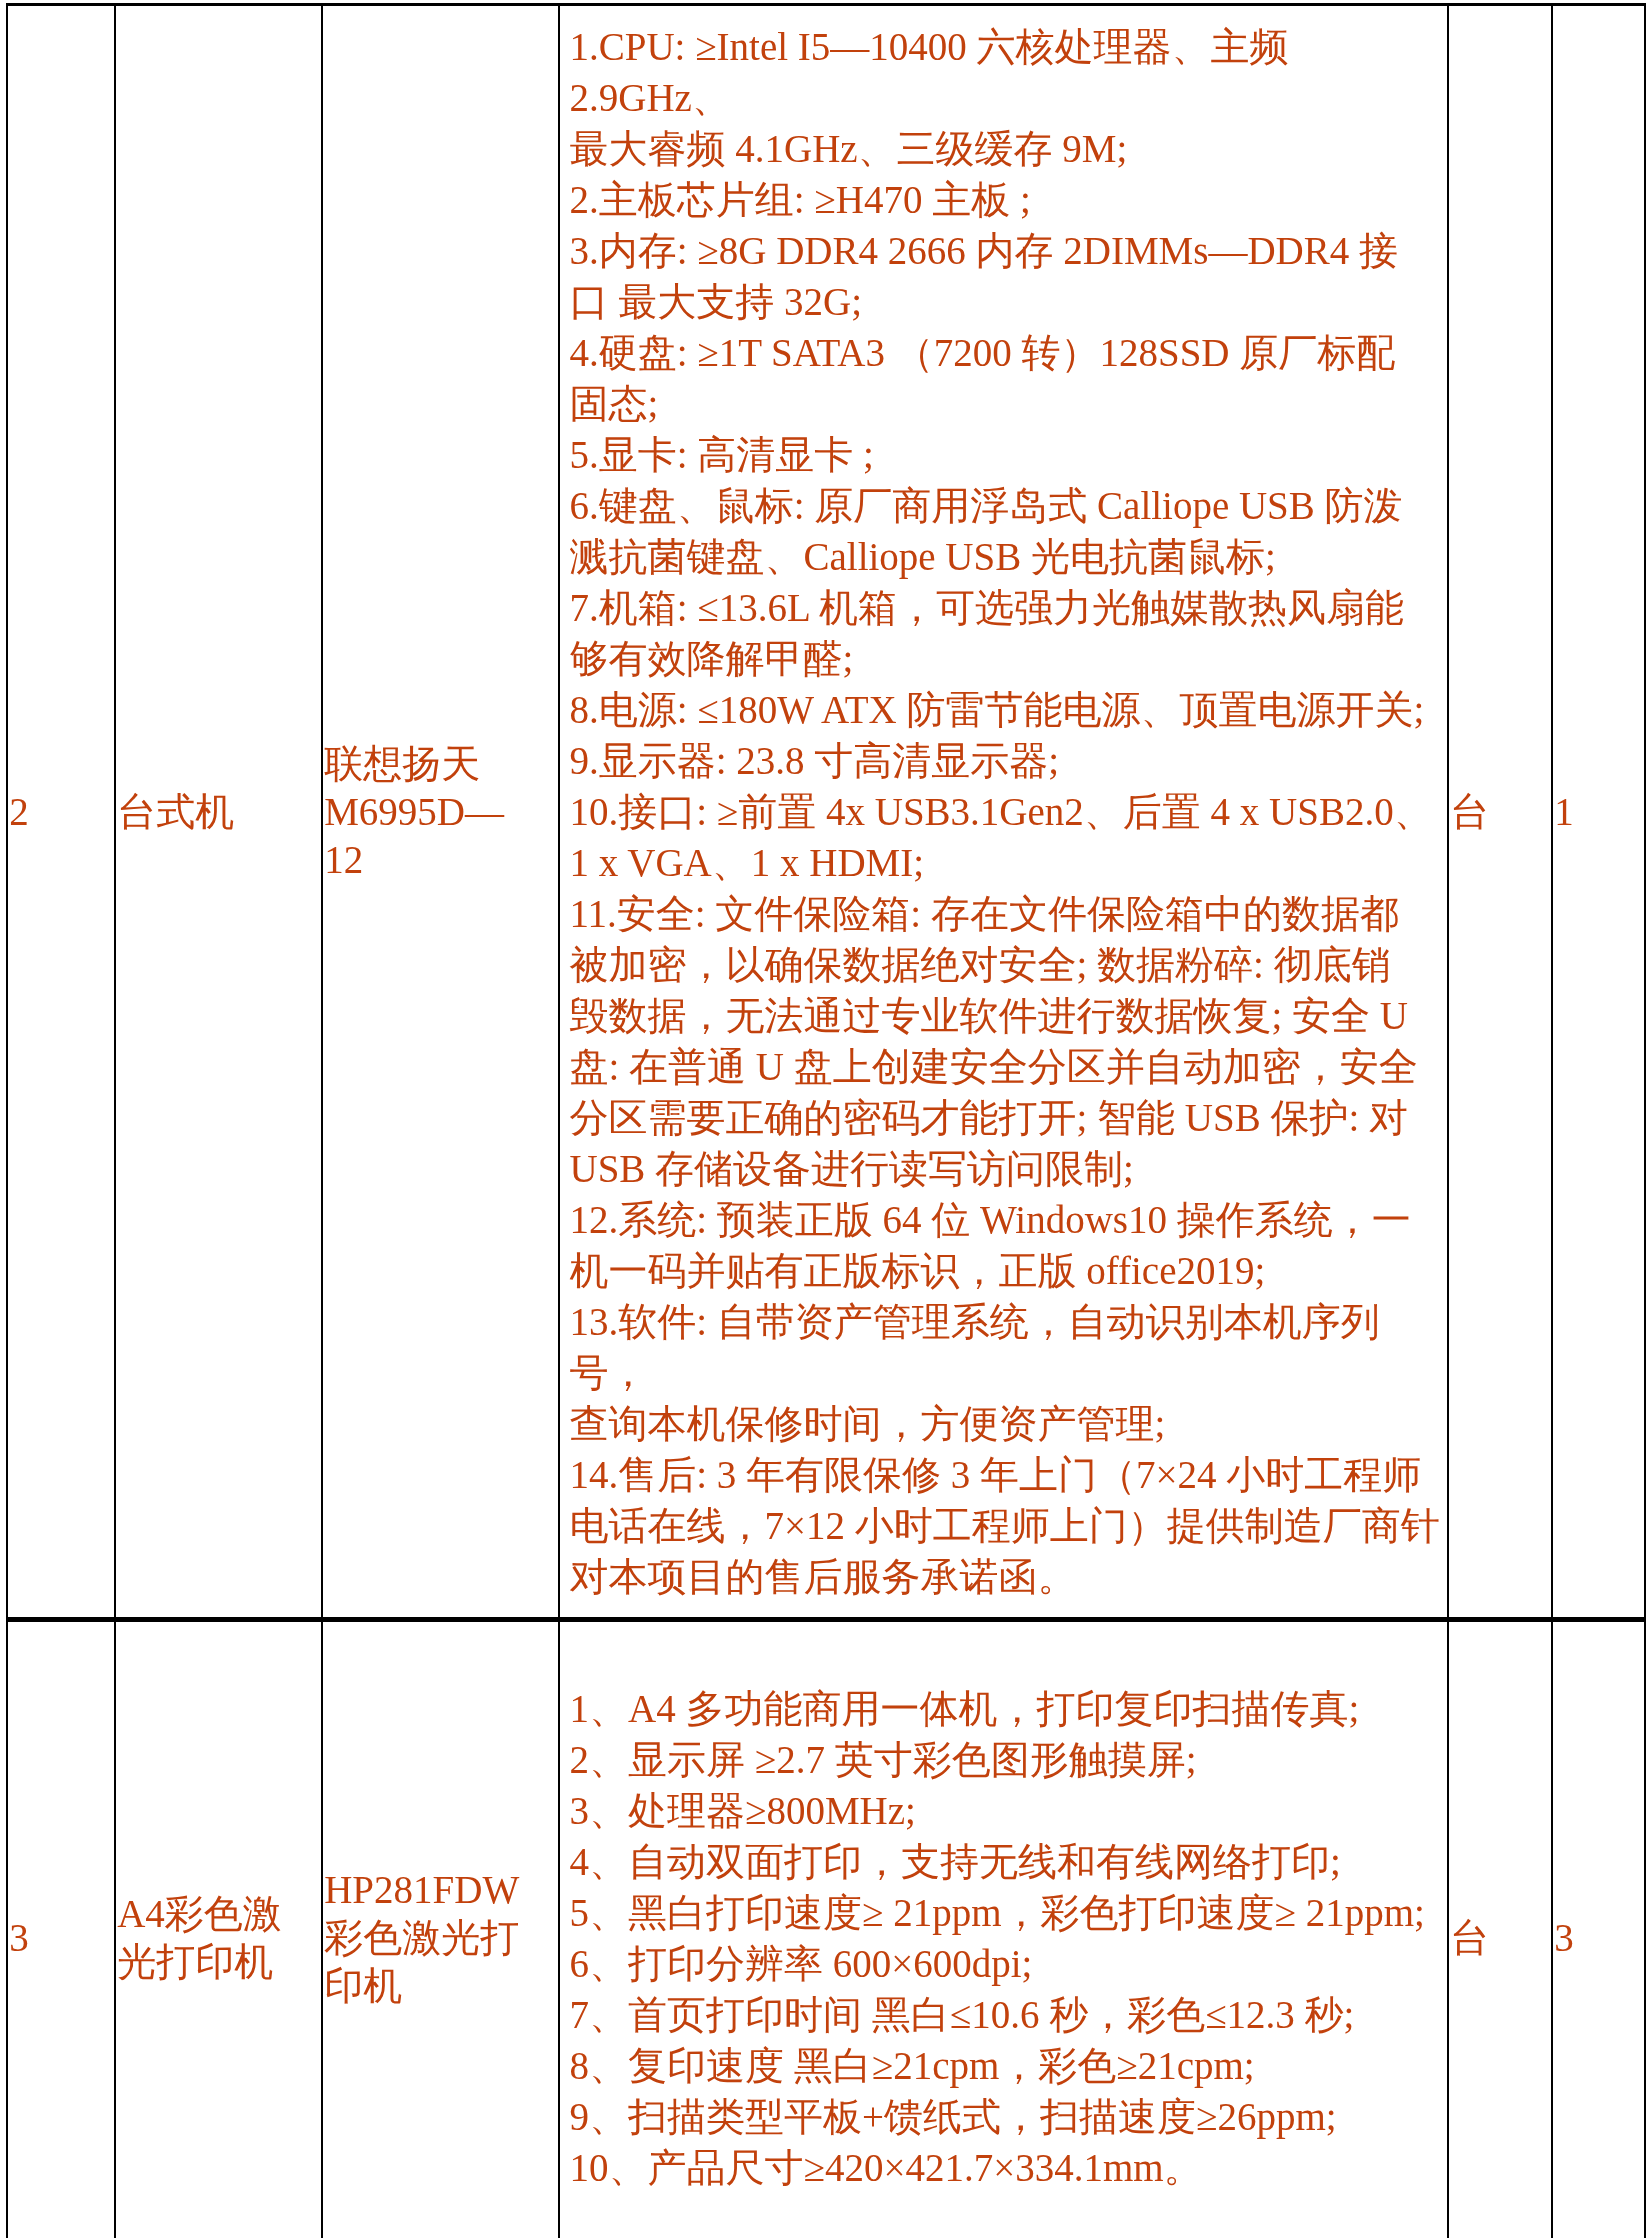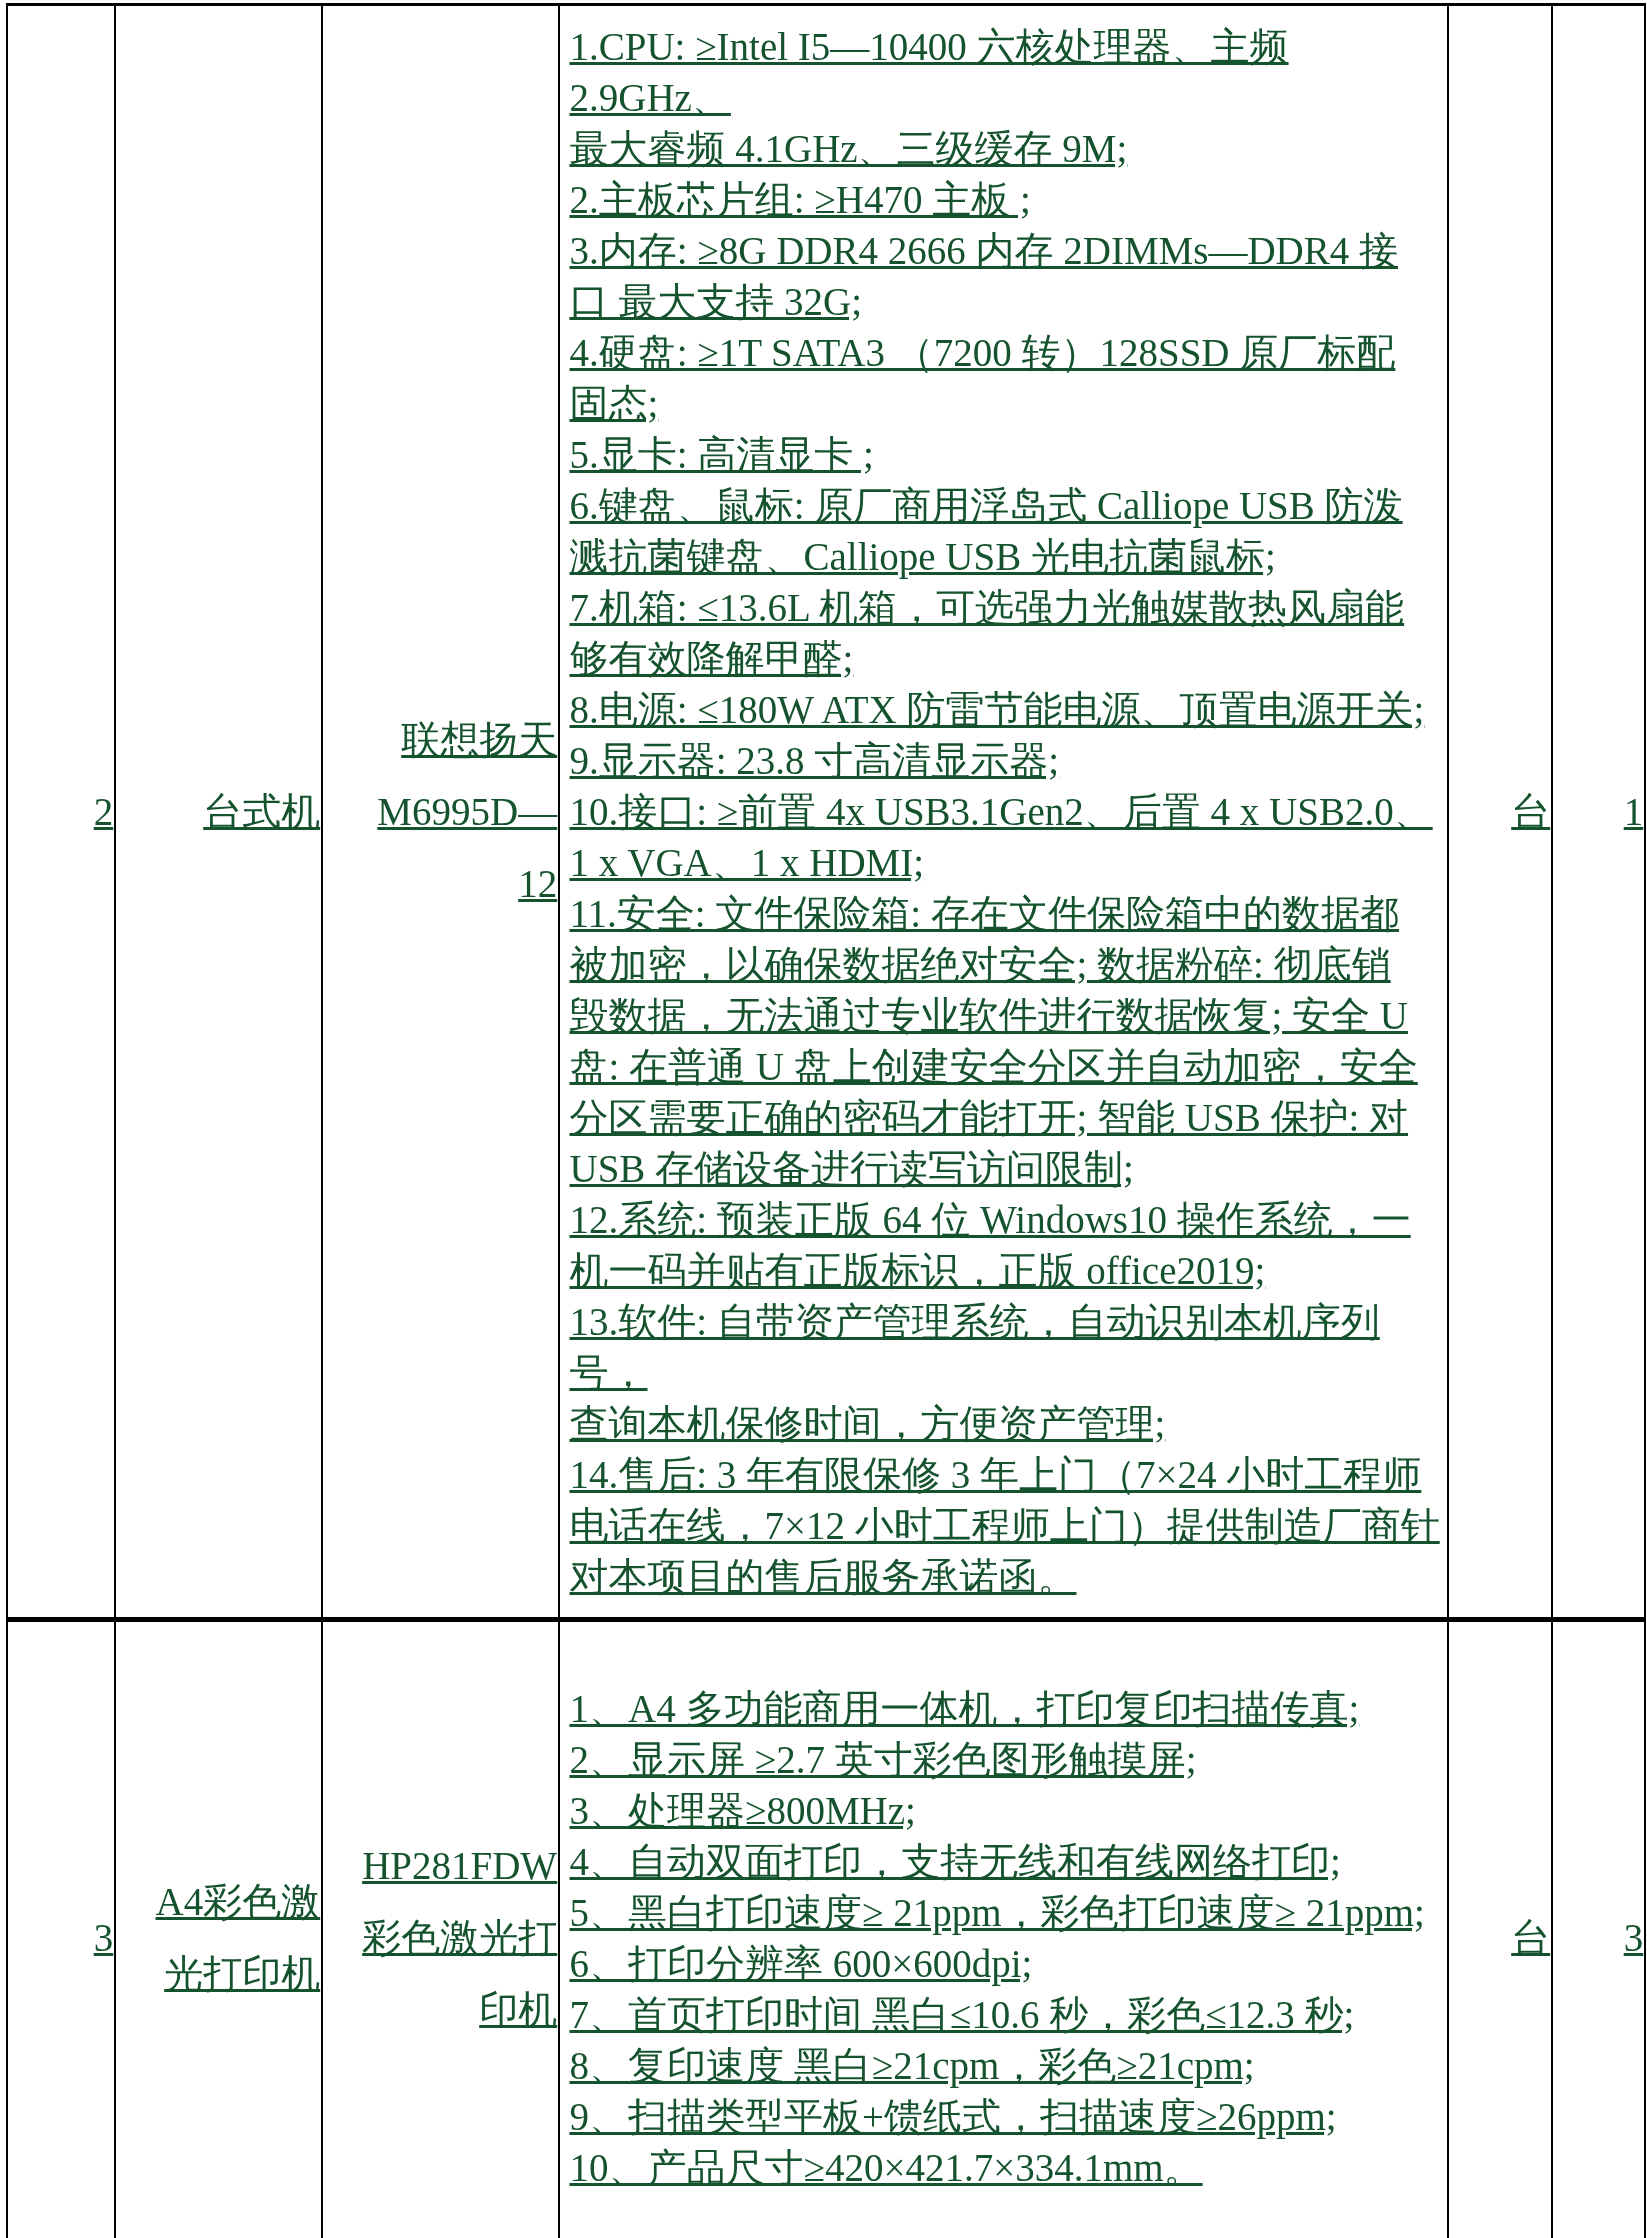--- a/index.html
+++ b/index.html
@@ -24,29 +24,28 @@
   col.c-model { width: 237px; }
   col.c-specs { width: 889px; }
   col.c-unit  { width: 104px; }
   col.c-qty   { width: 93px; }
 
   td {
     border: 2.3px solid #000;
     overflow: hidden;
     vertical-align: middle;
     font-size: 39px;
-    color: #14532d;
-    text-decoration: underline;
+    color: #c2410c;
   }
   tr.row-a td { border-top: 3.1px solid #000; border-bottom: 5.4px solid #000; height: 1599px; }
   tr.row-b td { border-bottom: 5.4px solid #000; height: 618px; }
 
   td.center-cell {
-    text-align: right;
-    line-height: 72px;
+    text-align: left;
+    line-height: 48px;
     white-space: pre-line;
   }
   td.specs-cell {
     text-align: left;
     font-size: 39px;
     line-height: 51px;
     padding: 6.2px 4.6px 6.2px 9.3px;
     white-space: pre-line;
   }
 </style>

